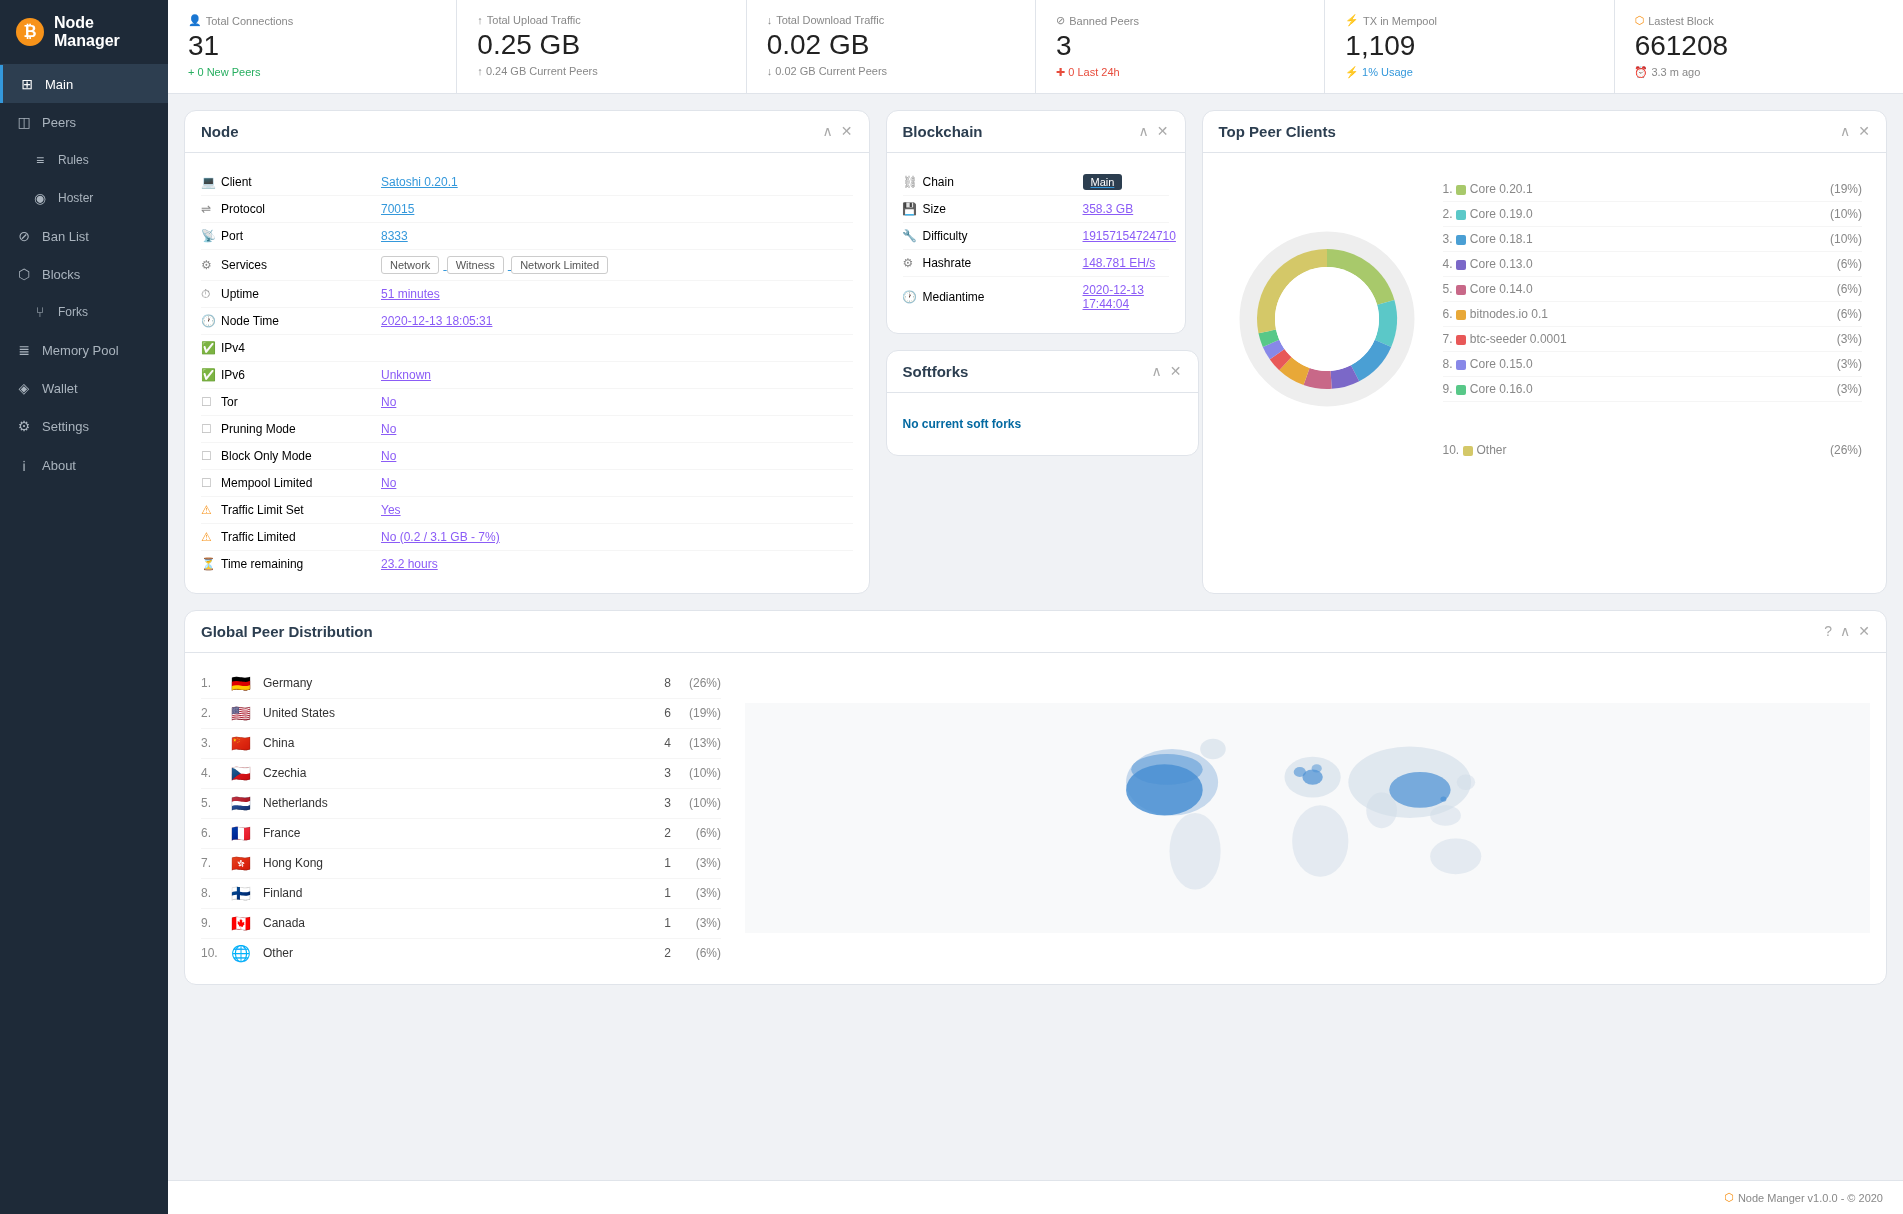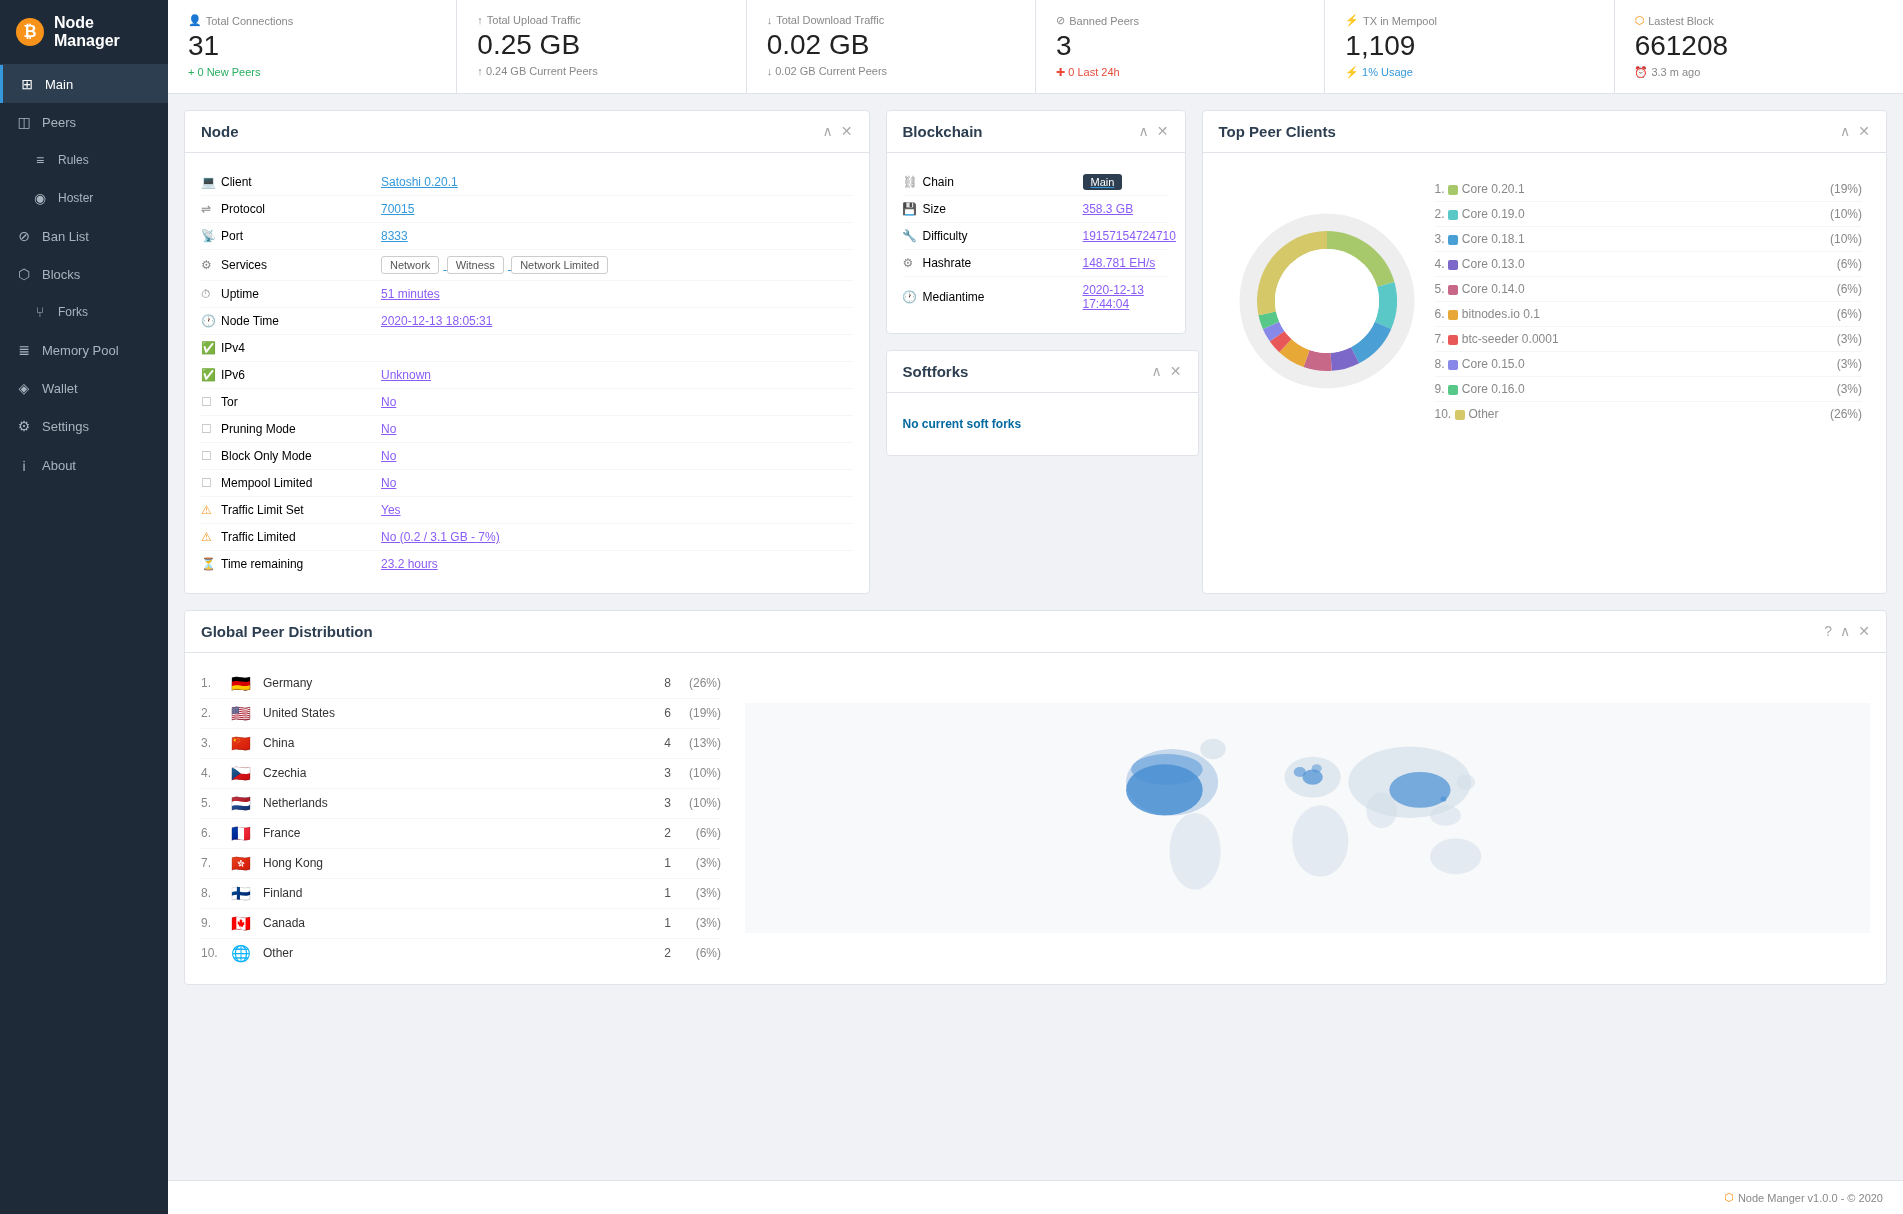--- a/index.html
+++ b/index.html
@@ -26,21 +26,21 @@
     .stat-sub { font-size: 11px; color: #888; margin-top: 4px; display: flex; align-items: center; gap: 3px; }
     .stat-sub.green { color: #27ae60; }
     .stat-sub.red { color: #e74c3c; }
     .stat-sub.blue { color: #3498db; }
 
     
     #content { padding: 16px; flex: 1; }
     .row { display: flex; gap: 16px; margin-bottom: 16px; }
 
     
-    .panel { background: #fff; border: 1px solid #e0e4ea; border-radius: 4px; }
+    .panel { background: #fff; border: 1px solid #e0e4ea; border-radius: 12px; }
     .panel-header { display: flex; justify-content: space-between; align-items: center; padding: 12px 16px; border-bottom: 1px solid #e0e4ea; }
     .panel-title { font-size: 15px; font-weight: 600; color: #2c3e50; }
     .panel-controls { display: flex; gap: 8px; color: #aaa; }
     .panel-controls span { cursor: pointer; font-size: 14px; }
     .panel-body { padding: 16px; }
 
     
     .node-panel { flex: 1; min-width: 0; }
     .info-row { display: flex; align-items: center; padding: 6px 0; border-bottom: 1px solid #f5f5f5; }
     .info-row:last-child { border-bottom: none; }
@@ -49,24 +49,24 @@
     .info-value { color: #3498db; font-size: 12px; flex: 1; text-decoration: underline; }
     .info-value.dark { color: #8b5cf6; }
     .badge { display: inline-block; padding: 2px 8px; border: 1px solid #ccc; border-radius: 3px; font-size: 11px; margin-right: 4px; color: #555; }
 
     
     .blockchain-panel { width: 300px; flex-shrink: 0; }
 
     
     .peers-panel { flex: 1; }
     .peer-row { display: flex; align-items: center; justify-content: space-between; padding: 5px 0; font-size: 12px; border-bottom: 1px solid #f5f5f5; }
-    .peer-row:last-child { border-bottom: none; }
-
-    
-    .donut-container { display: flex; align-items: center; gap: 8px; padding: 8px; }
+    .peer-row:last-child { border-bottom: none; margin-top: 36px; }
+
+    
+    .donut-container { display: flex; align-items: center; gap: 16px; padding: 8px; }
     .donut-chart { flex-shrink: 0; }
     .peer-list { flex: 1; }
 
     
     .softforks-panel { width: 313px; flex-shrink: 0; }
 
     
     .global-panel { width: 100%; }
     .global-body { display: flex; gap: 24px; padding: 16px; }
     .country-list { flex: 0 0 520px; }

